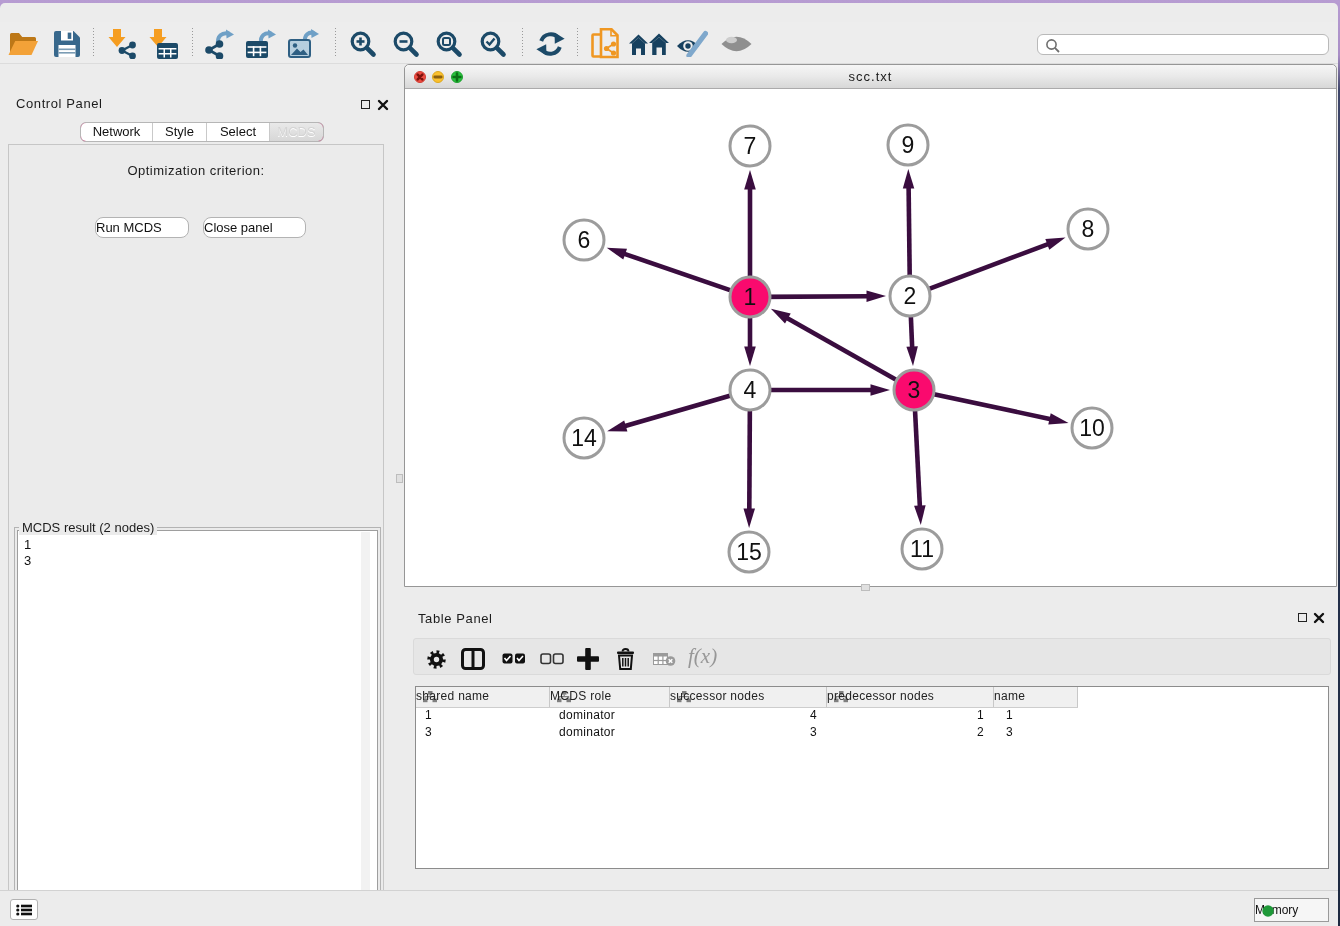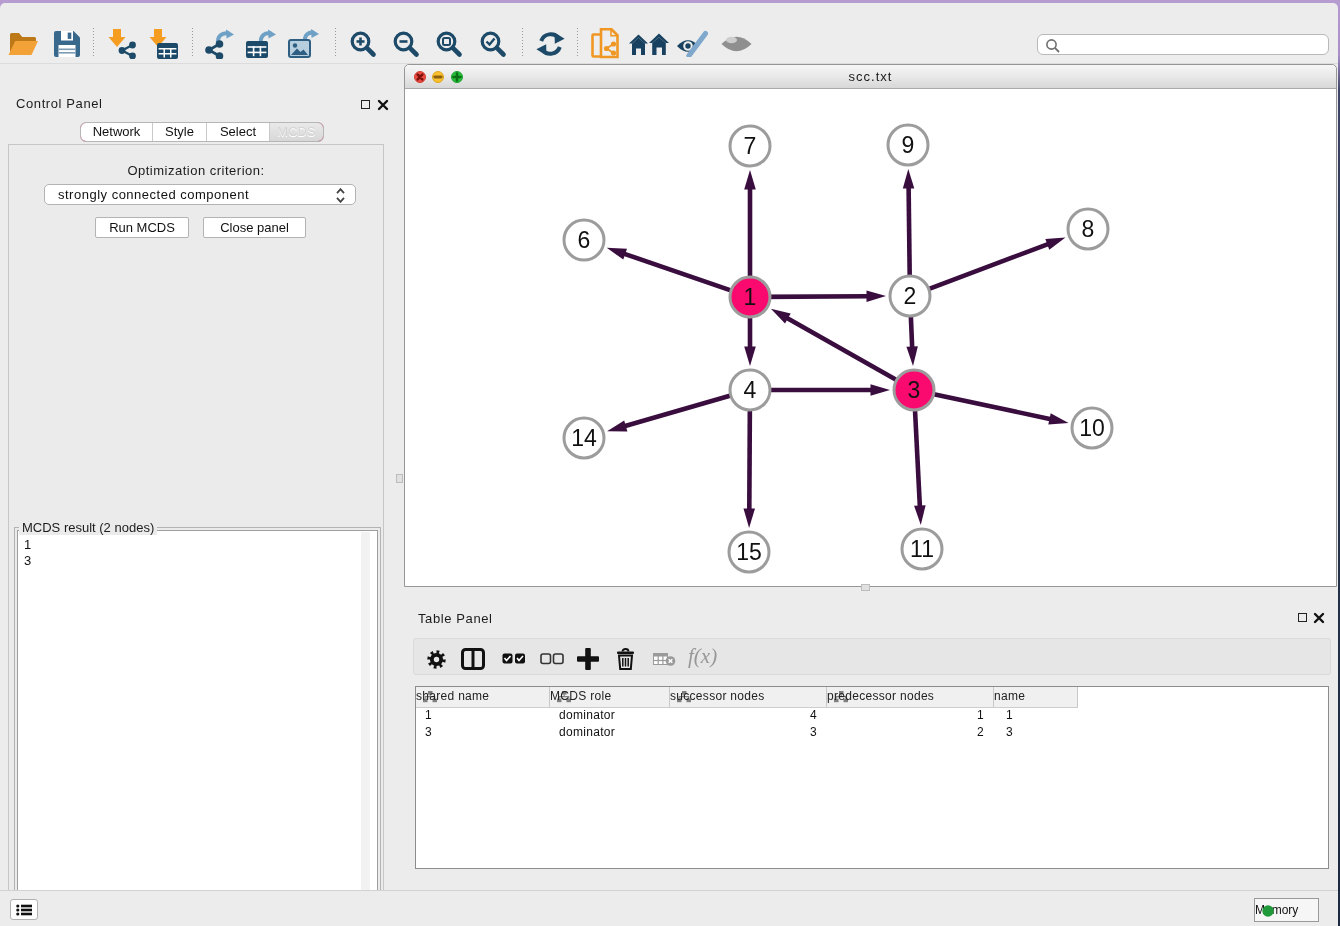--- a/index.html
+++ b/index.html
@@ -14,21 +14,21 @@
 
 .cp { position:absolute; left:0; top:61px; width:392px; height:826px; background:#ececec;margin-top:25px; }
 .paneltitle { font-size:13px; letter-spacing:0.6px; color:#1c1c1c; }
 .maxico { width:9px; height:9px; border:1.5px solid #222; display:inline-block; }
 .tabs { position:absolute; display:flex; height:20px; border:1px solid #b6b6b6; border-radius:6px; overflow:hidden; background:#be185d; }
 .tabs .tab { font-size:13px; font-weight:400; color:#111; text-align:center; line-height:18px; background:#fff; border-left:1px solid #c9c9c9; }
 .tabs .tab:first-child { border-left:none; }
 .tabs .tab.sel { background:linear-gradient(#e9e9e9,#d7d7d7); color:#d4d4d4; text-shadow:0 1px 0 #fff; }
 .tabpane { position:absolute; left:8px; top:55px; width:376px; height:761px; border:1px solid #c6c6c6; background:#ebebeb; }
 .combo { position:absolute; background:#fff; border:1px solid #b3b3b3; border-radius:5px; font-size:13px; color:#111; }
-.btn { position:absolute; background:#fff; border:1px solid #b3b3b3; border-radius:2px; font-size:13px; color:#111; text-align:center; }
+.btn { position:absolute; background:#fff; border:1px solid #b3b3b3; border-radius:8px; font-size:13px; color:#111; text-align:left; }
 .groupbox { position:absolute; border:1px solid #b3b3b3; }
 .grouplabel { position:absolute; background:#ebebeb; font-size:13px; color:#1c1c1c; padding:0 3px; z-index:3; }
 .listarea { position:absolute; background:#fff; border:1px solid #9e9e9e; font-size:13px; color:#111; line-height:16px; }
 
 .nw { position:absolute; left:404px; top:61px; width:933px; height:523px; border:1px solid #969696; border-radius:5px 5px 0 0; background:#fff; }
 .nwtitle { position:absolute; left:0; top:0; width:100%; height:24px; background:linear-gradient(#f6f6f6,#e9e9e9 50%,#d7d7d7); border-bottom:1px solid #abaaab; border-radius:5px 5px 0 0; }
 .mac { position:absolute; top:6px; width:12px; height:12px; border-radius:50%; }
 .graph { position:absolute; left:0; top:24px; }
 
 .tp { position:absolute; left:404px; top:583px; width:933px; height:301px; background:#ececec;margin-top:10px; }
@@ -186,26 +186,20 @@
     <path d="M2,2 L10,10 M10,2 L2,10" stroke="#111" stroke-width="2.4" stroke-linecap="round"></path>
   </svg>
   <div class="tabs" style="left:80px;top:33px">
     <div class="tab" style="width:71px">Network</div>
     <div class="tab" style="width:54px">Style</div>
     <div class="tab" style="width:63px">Select</div>
     <div class="tab sel" style="width:54px">MCDS</div>
   </div>
   <div class="tabpane"></div>
   <div class="abs" style="left:8px;top:74px;width:376px;text-align:center;font-size:13px;letter-spacing:0.5px;color:#1c1c1c">Optimization criterion:</div>
-  <div class="combo" style="left:44px;top:95px;width:312px;height:21px;line-height:19px;padding-left:13px;letter-spacing:0.5px">strongly connected component
-    <svg class="abs" style="right:9px;top:3px" width="11" height="15">
-      <path d="M2,5.2 L5.5,1.2 L9,5.2" stroke="#444" stroke-width="1.8" fill="none"></path>
-      <path d="M2,9.8 L5.5,13.8 L9,9.8" stroke="#444" stroke-width="1.8" fill="none"></path>
-    </svg>
-  </div>
   <div class="btn" style="left:95px;top:128px;width:94px;height:21px;line-height:19px">Run MCDS</div>
   <div class="btn" style="left:203px;top:128px;width:103px;height:21px;line-height:19px">Close panel</div>
   <div class="groupbox" style="left:14px;top:438px;width:367px;height:367px"></div>
   <div class="grouplabel" style="left:19px;top:431px">MCDS result (2 nodes)</div>
   <div class="listarea" style="left:17px;top:441px;width:361px;height:361px;padding:6px 0 0 6px">1<br>3
     <div class="abs" style="right:7px;top:1px;width:9px;height:359px;background:#f2f2f2"></div>
   </div>
 </div>
 <div class="nw">
   <div class="nwtitle">
@@ -395,20 +389,20 @@
       <g fill="#111">
         <circle cx="1.8" cy="2" r="1.6"></circle>
             <rect x="5" y="0.7" width="11" height="2.6"></rect>
         <circle cx="1.8" cy="6" r="1.6"></circle>
             <rect x="5" y="4.7" width="11" height="2.6"></rect>
         <circle cx="1.8" cy="10" r="1.6"></circle>
             <rect x="5" y="8.7" width="11" height="2.6"></rect>
       </g>
     </svg>
   </div>
-  <div class="abs" style="left:1254px;top:7px;width:65px;height:24px;background:#f6f6f6;border:1px solid #9a9a9a;font-size:12px;color:#111;line-height:22px;text-align:center;padding-right:20px">
+  <div class="abs" style="left:1254px;top:7px;width:75px;height:24px;background:#f6f6f6;border:1px solid #9a9a9a;font-size:12px;color:#111;line-height:22px;text-align:left;padding-right:20px">
     <svg class="abs" style="left:7px;top:6px" width="12" height="12">
           <circle cx="6" cy="6" r="5.7" fill="#1f9939"></circle>
         </svg>
     Memory
   </div>
 </div>
 </div>
 
 </body></html>

